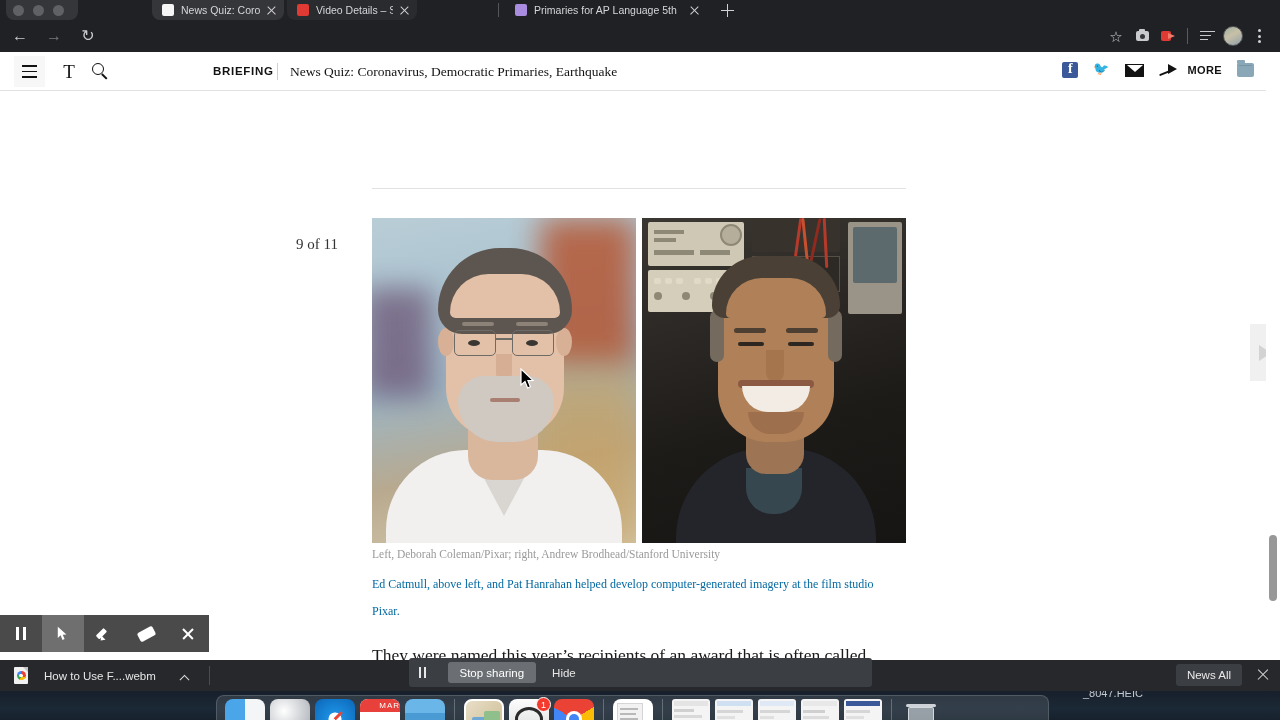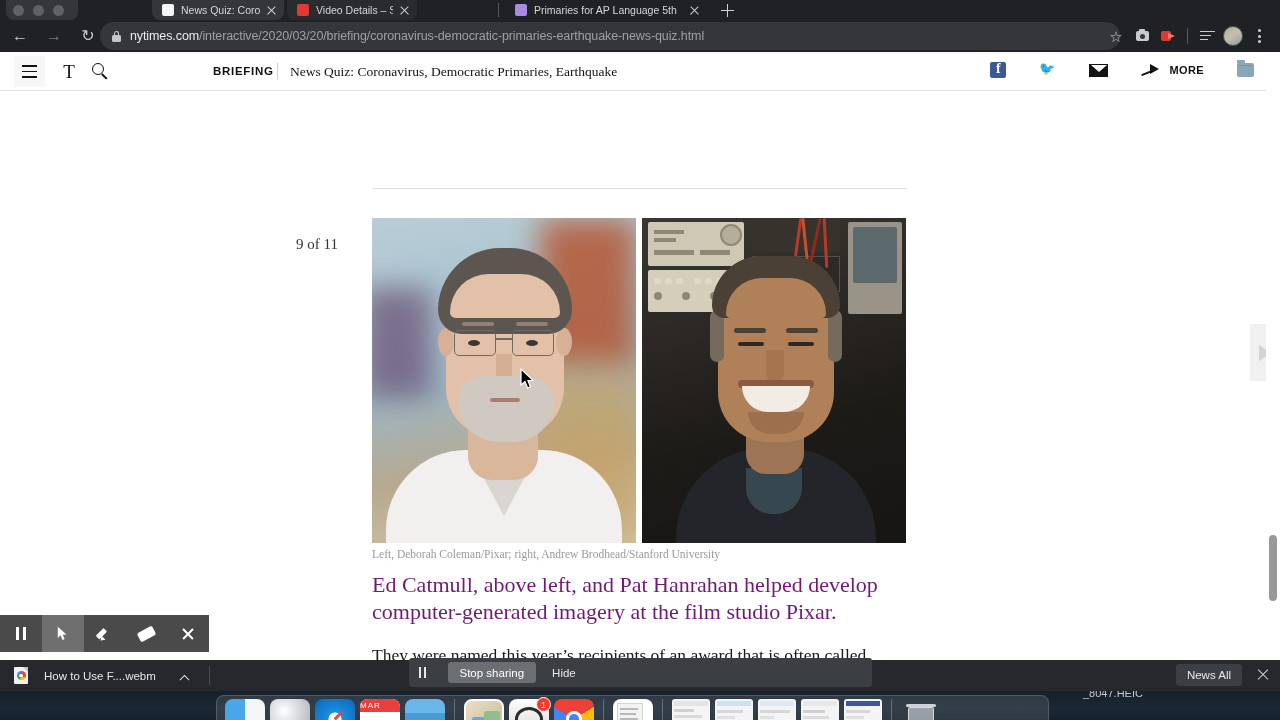--- a/index.html
+++ b/index.html
@@ -69,21 +69,21 @@
   #hamburger-box { position:absolute; left:14px; top:4px; width:31px; height:31px; background:#f7f7f7; display:flex; flex-direction:column; justify-content:center; align-items:center; gap:4px; }
   #hamburger-box i { width:15px; height:1.4px; background:#121212; display:block; }
   #nyt-logo { position:absolute; left:58px; top:10px; width:22px; height:20px; font-family:"Liberation Serif", serif; font-size:19px; color:#121212; text-align:center; line-height:20px; }
   #nyt-search { position:absolute; left:92px; top:11px; width:19px; height:19px; }
   #nyt-search .ring { position:absolute; left:0; top:0; width:12px; height:12px; border:1.5px solid #121212; border-radius:50%; }
   #nyt-search .handle { position:absolute; left:10px; top:10px; width:7px; height:1.5px; background:#121212; transform:rotate(45deg); transform-origin:left center; }
   #kicker { position:absolute; left:213px; top:13px; font-size:11.5px; font-weight:bold; letter-spacing:0.7px; color:#121212; font-family:"Liberation Sans", sans-serif; }
   #kicker-sep { position:absolute; left:277px; top:11px; width:1px; height:17px; background:#d0d0d0; }
   #headline { position:absolute; left:290px; top:12px; font-family:"Liberation Serif", serif; font-size:13.5px; color:#121212; white-space:nowrap; }
 
-  #share-row { position:absolute; right:26px; top:10px; display:flex; align-items:center; gap:33px; }
+  #share-row { position:absolute; right:26px; top:10px; display:flex; align-items:center; gap:15px; }
   .sicon { display:flex; align-items:center; justify-content:center; }
   .fb { width:16px; height:16px; background:#3b5998; border-radius:2px; position:relative; }
   .fb::after { content:"f"; position:absolute; left:0; top:-1px; width:16px; text-align:center; font-family:"Liberation Serif", serif; font-weight:bold; font-size:14px; color:#fff; }
   .tw { width:17px; height:14px; position:relative; }
   .tw::after { content:"\1F426"; font-size:13px; color:#4fa9e8; position:absolute; left:0; top:-2px; }
   .mail { width:19px; height:13px; background:#121212; position:relative; }
   .mail::after { content:""; position:absolute; left:1.5px; top:1px; width:0; height:0; border-left:8px solid transparent; border-right:8px solid transparent; border-top:7px solid #fff; }
   .shr { position:relative; width:18px; height:14px; }
   .shr::before { content:""; position:absolute; left:0; top:9px; width:12px; height:2px; background:#121212; border-radius:1px; transform:rotate(-22deg); }
   .shr::after { content:""; position:absolute; left:9px; top:1px; width:0; height:0; border-left:9px solid #121212; border-top:5px solid transparent; border-bottom:5px solid transparent; }
@@ -148,21 +148,21 @@
   .rp-brow-l { position:absolute; left:92px; top:110px; width:32px; height:5px; background:#4d3f31; border-radius:3px; }
   .rp-brow-r { position:absolute; left:144px; top:110px; width:32px; height:5px; background:#4d3f31; border-radius:3px; }
   .rp-eye-l { position:absolute; left:96px; top:124px; width:26px; height:4px; background:#2e2620; border-radius:3px; }
   .rp-eye-r { position:absolute; left:146px; top:124px; width:26px; height:4px; background:#2e2620; border-radius:3px; }
   .rp-nose { position:absolute; left:124px; top:132px; width:18px; height:32px; background:#a5754e; border-radius:0 0 9px 9px; }
   .rp-smile { position:absolute; left:100px; top:168px; width:68px; height:26px; background:#f2ece4; border-radius:0 0 34px 34px; }
   .rp-lip { position:absolute; left:96px; top:162px; width:76px; height:8px; background:#8c5a42; border-radius:4px; }
   .rp-chin { position:absolute; left:106px; top:194px; width:56px; height:22px; background:#9d6f4c; border-radius:0 0 28px 28px; }
 
   #caption { position:absolute; left:372px; top:457px; font-family:"Liberation Serif", serif; font-size:11.5px; color:#9a9a9a; }
-  #para1 { position:absolute; left:372px; top:480px; width:520px; font-family:"Liberation Serif", serif; font-size:22px; line-height:27px; color:#701a75; }
+  #para1 { position:absolute; left:372px; top:480px; width:520px; font-family:"Liberation Serif", serif; font-size:12px; line-height:27px; color:#0369a1; }
   #para2 { position:absolute; left:372px; top:551px; width:520px; font-family:"Liberation Serif", serif; font-size:17.5px; line-height:27px; color:#1a1a1a; }
 
   #next-arrow-btn { position:absolute; right:0px; top:272px; width:30px; height:57px; background:#f0f0f0; display:flex; align-items:center; justify-content:center; }
   #next-arrow-btn .tri { width:0; height:0; border-left:12px solid #d3d3d3; border-top:8px solid transparent; border-bottom:8px solid transparent; }
 
   #page-scrollbar { position:absolute; right:0; top:0; width:14px; height:608px; background:#fff; }
   #page-scroll-thumb { position:absolute; right:3px; top:483px; width:8px; height:66px; background:#989898; border-radius:4px; }
 
   
   #cursor { position:absolute; left:520px; top:316px; width:16px; height:22px; z-index:40; }
@@ -260,27 +260,20 @@
       <span class="arrow-glyph">←</span>
     </div>
     <div class="nav-btn">
       <span class="arrow-glyph dim">→</span>
     </div>
     <div class="nav-btn">
       <span class="arrow-glyph">↻</span>
     </div>
   </div>
 
-  <div id="omnibox">
-    <span class="lock-icon">
-      <span class="shackle"></span>
-        <span class="body"></span>
-    </span>
-    <span class="url-text"><b>nytimes.com</b><span>/interactive/2020/03/20/briefing/coronavirus-democratic-primaries-earthquake-news-quiz.html</span></span>
-  </div>
 
   <div id="omni-right">
     <div class="oicon">
         <span class="star-glyph">☆</span>
       </div>
     <div class="oicon">
         <span class="cam-body"></span>
       </div>
     <div class="oicon">
       <span class="scast-icon">
@@ -490,21 +483,21 @@
 <div id="desktop">
   <div id="desktop-file-label">_8047.HEIC</div>
 
   <div id="dock">
     <div class="dock-icon" style="background:linear-gradient(90deg,#4aa6e8 50%,#f4f5f7 50%);"></div>
     <div class="dock-icon" style="background:radial-gradient(circle at 35% 30%,#ffffff,#b9bdc2 70%,#6d7277);"></div>
     <div class="dock-icon" style="background:radial-gradient(circle at 50% 50%,#ffffff 0 22%,#1c8ee0 24%,#0b66b8 100%);">
       <span style="position:absolute;left:50%;top:50%;width:3px;height:20px;background:linear-gradient(180deg,#e8463b 50%,#f3f3f3 50%);transform:translate(-50%,-50%) rotate(45deg);border-radius:2px;"></span>
     </div>
     <div class="dock-icon" style="background:#fff;">
-      <span style="position:absolute;left:0;top:0;width:40px;height:13px;background:#e8403a;color:#fff;font-size:8px;text-align:left;line-height:13px;letter-spacing:1px;">MAR</span>
+      <span style="position:absolute;left:0;top:0;width:40px;height:13px;background:#e8403a;color:#fff;font-size:8px;text-align:right;line-height:13px;letter-spacing:1px;">MAR</span>
       <span style="position:absolute;left:0;top:13px;width:40px;height:27px;background:#fff;"></span>
     </div>
     <div class="dock-icon" style="background:linear-gradient(180deg,#6bb6e8 0 35%,#4a9ad4 35% 100%);"></div>
     <span class="dock-sep"></span>
     <div class="dock-icon" style="background:linear-gradient(135deg,#e8dfc8,#cbb98f);border:2px solid #fff;">
       <span style="position:absolute;left:6px;top:16px;width:14px;height:14px;background:#6fa8d4;border-radius:2px;"></span>
       <span style="position:absolute;left:18px;top:10px;width:16px;height:20px;background:#8fbf8a;border-radius:2px;"></span>
     </div>
     <div class="dock-icon" style="background:linear-gradient(180deg,#fdfdfd,#d8d8d8);overflow:visible;">
       <span style="position:absolute;left:6px;top:8px;width:28px;height:24px;border-radius:50%;border:3px solid #2b2b2b;"></span>

